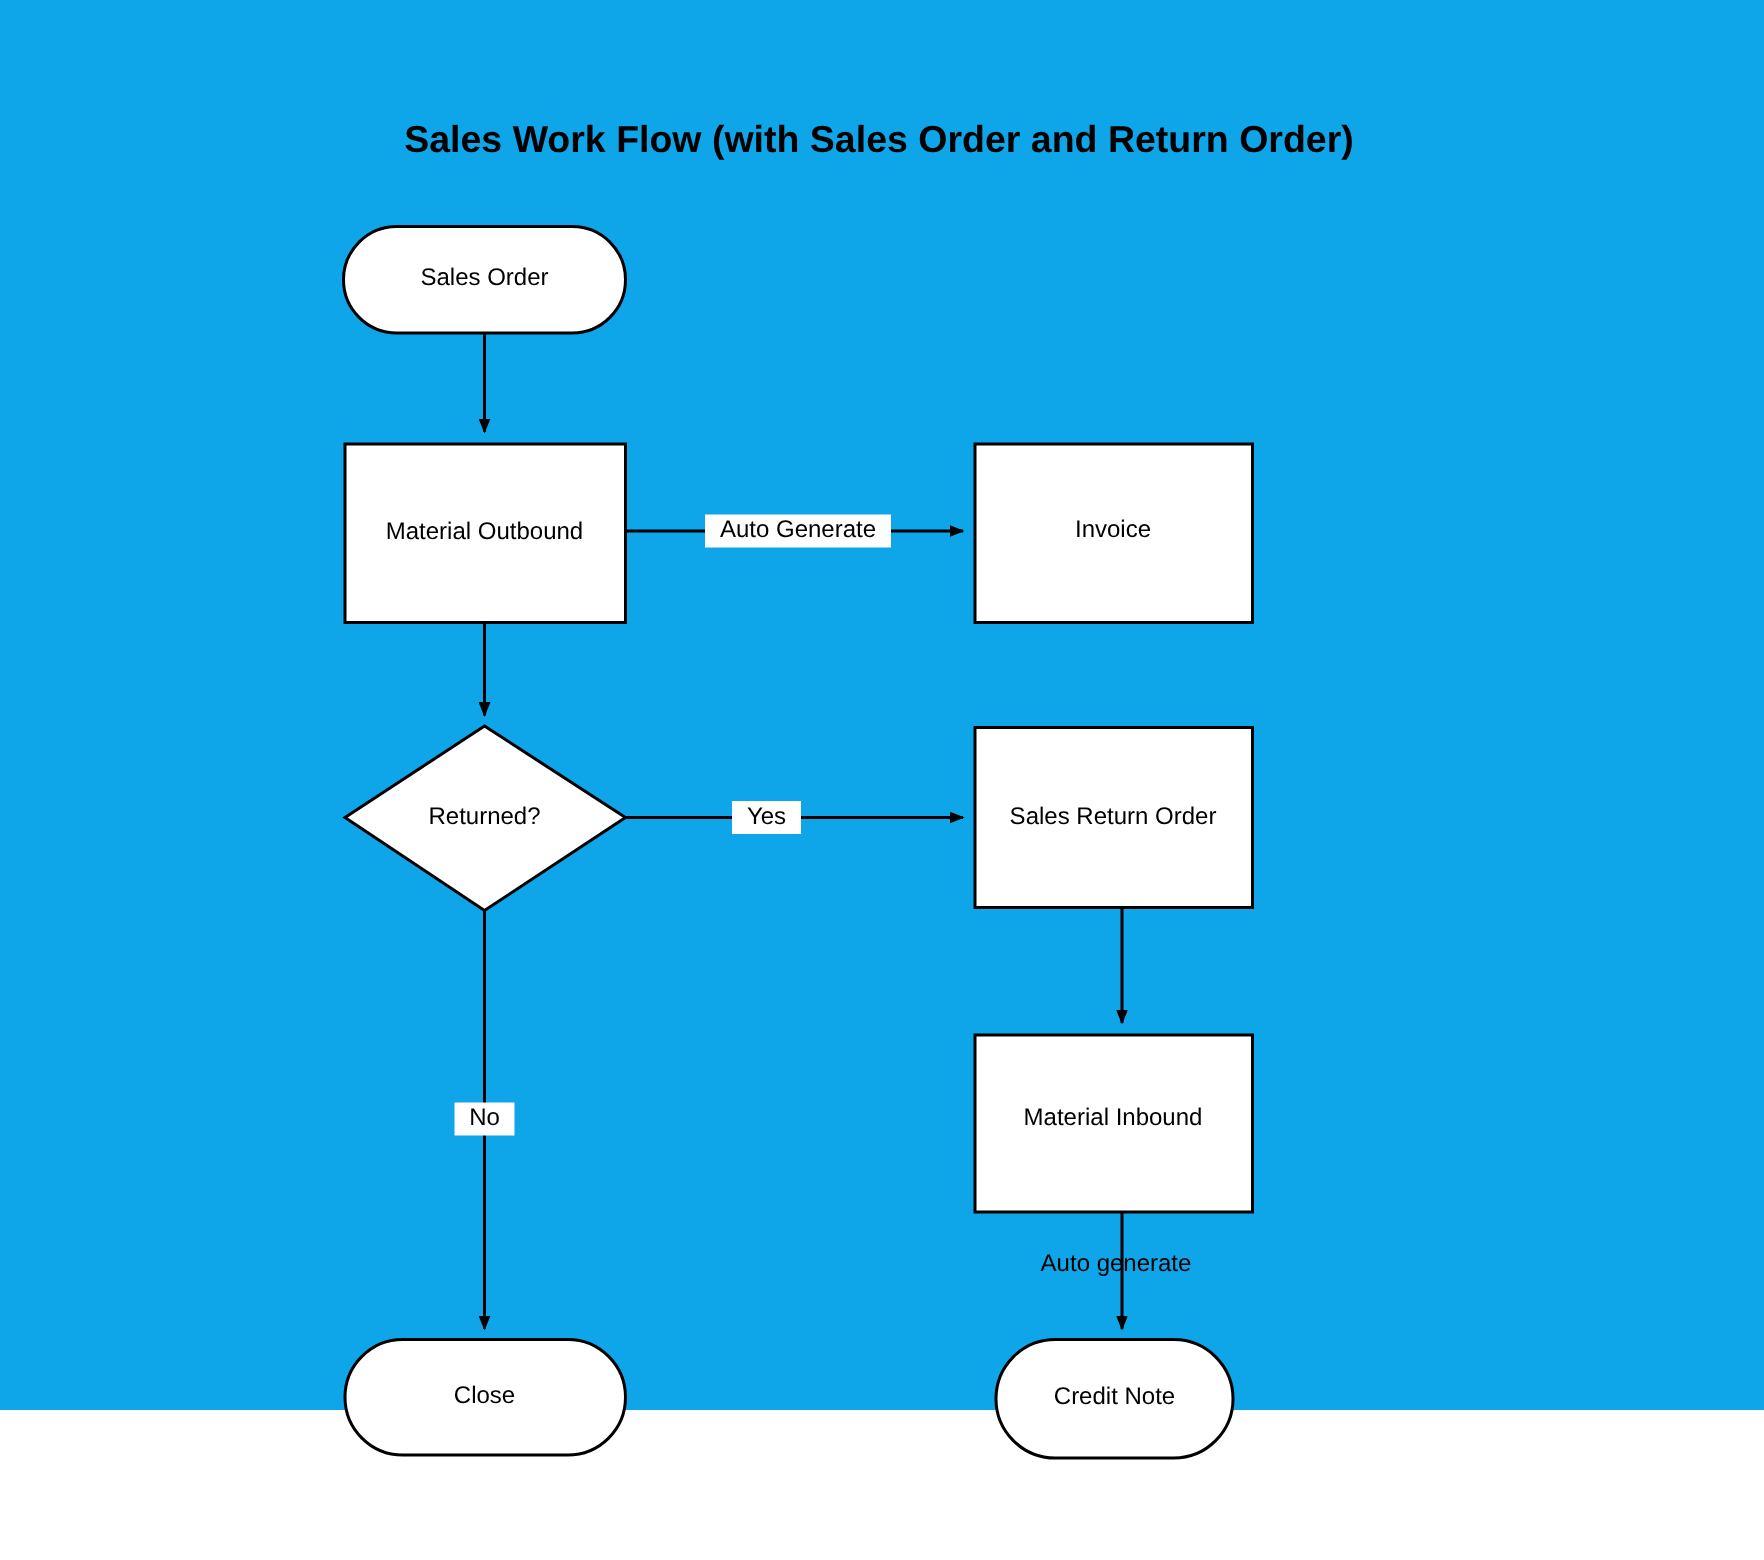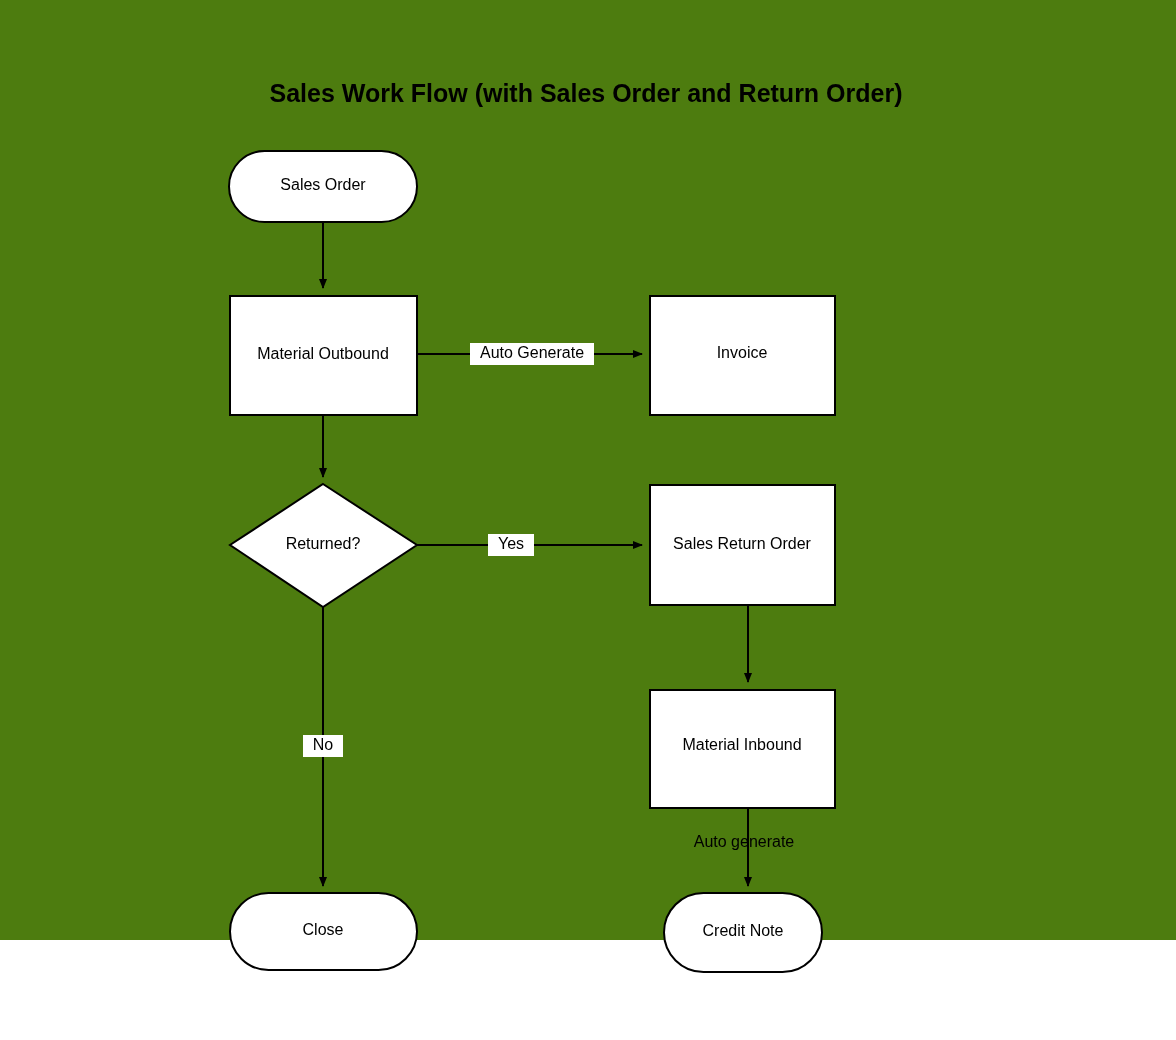--- a/index.html
+++ b/index.html
@@ -10,21 +10,21 @@
   body {
     width: 1176px;
     height: 1040px;
     font-family: "Liberation Sans", sans-serif;
     overflow: hidden;
   }
   #flow-root {
     position: relative;
     width: 1176px;
     height: 940px;
-    background: #4d7c0f;
+    background: #0ea5e9;
   }
   svg#flow-svg {
     display: block;
     width: 1176px;
     height: 1040px;
   }
   .node-shape {
     fill: #ffffff;
     stroke: #000000;
     stroke-width: 2;

